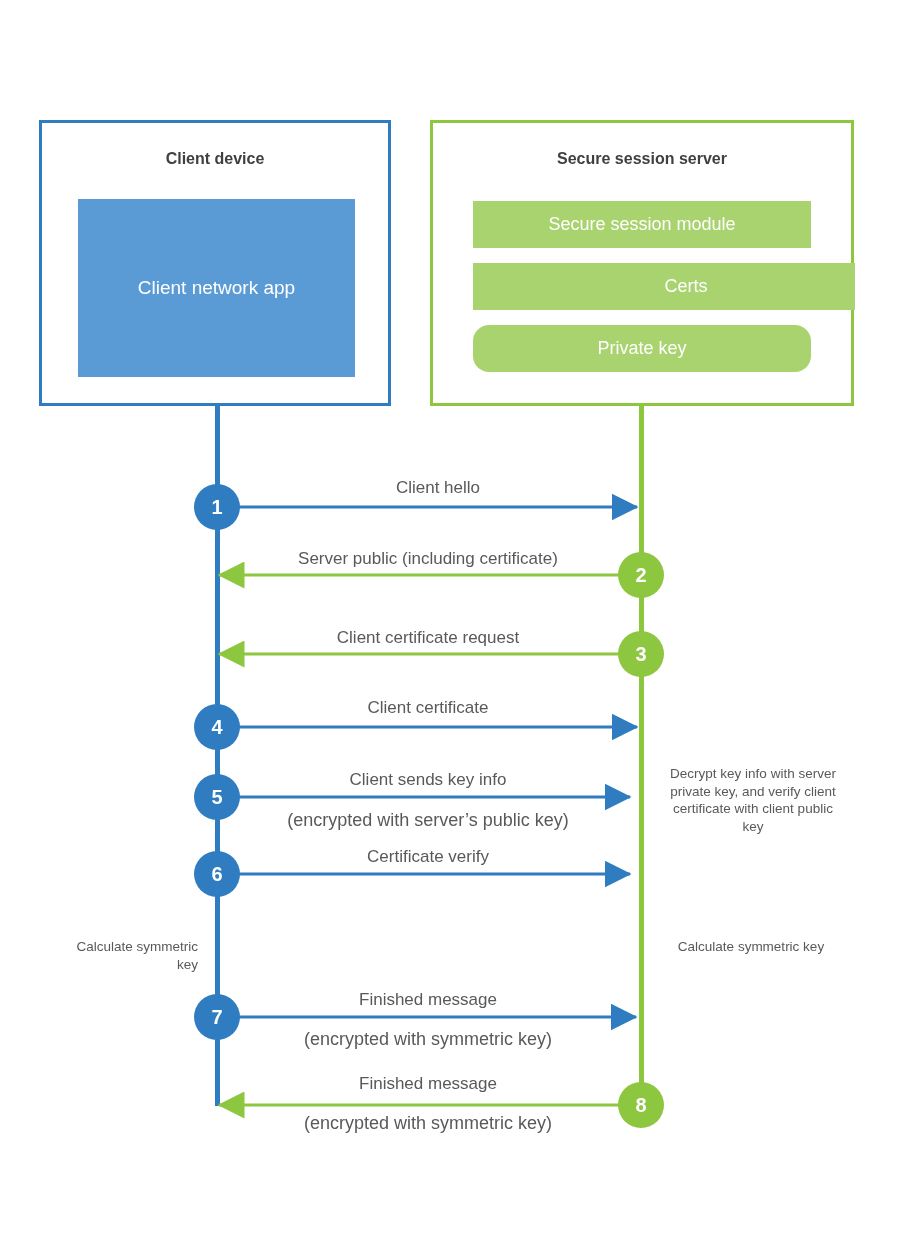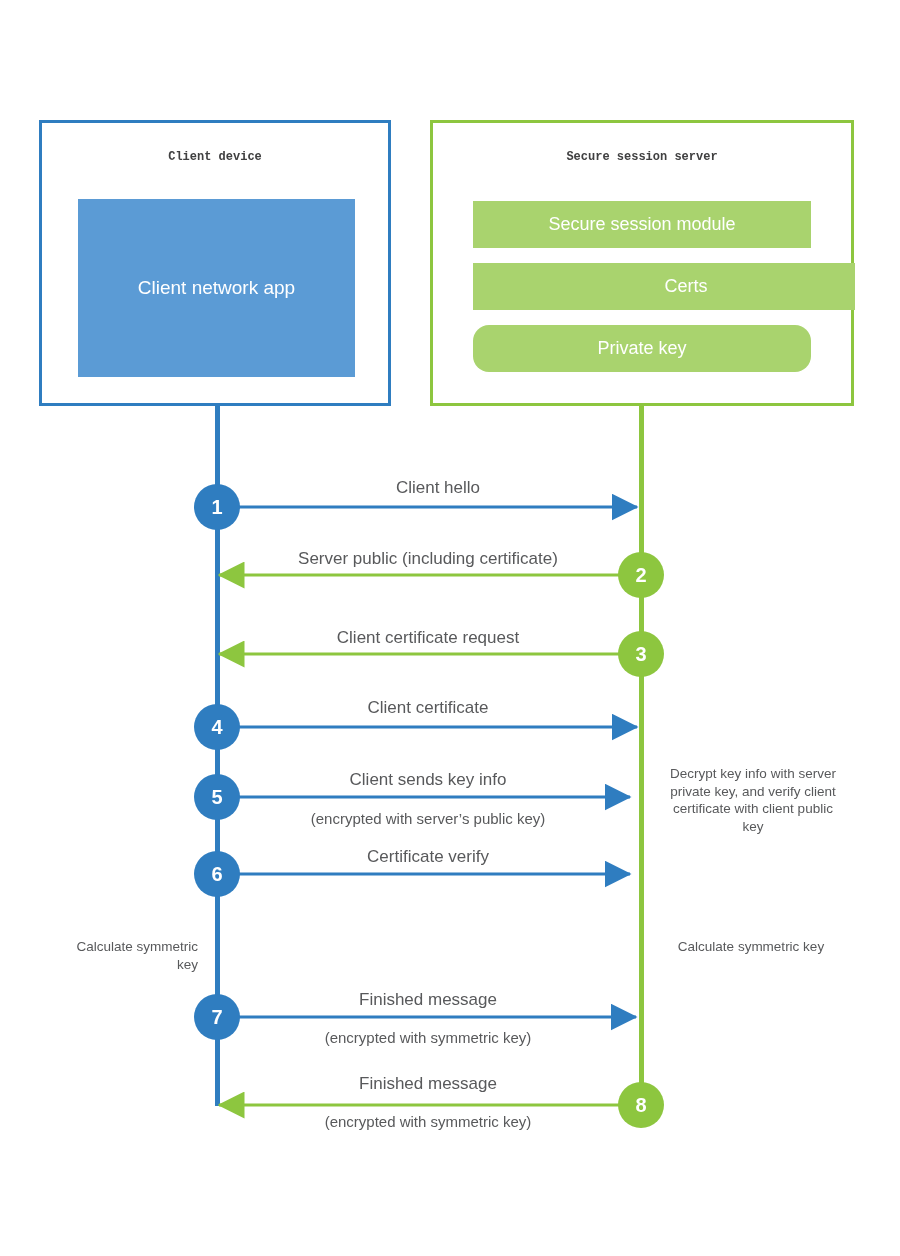--- a/index.html
+++ b/index.html
@@ -53,24 +53,23 @@
     width: 424px;
     height: 286px;
     border: 3px solid #8dc63f;
   }
   .entity-title {
     position: absolute;
     left: 0;
     right: 0;
     top: 27px;
     text-align: center;
-    font-size: 12px;
+    font-size: 16px;
     font-weight: bold;
     color: #404041;
-    font-family: Liberation Mono, monospace;
   }
 
   .client-app-box {
     position: absolute;
     left: 36px;
     top: 76px;
     width: 277px;
     height: 178px;
     background: #5b9bd5;
     color: #ffffff;
@@ -146,21 +145,21 @@
   
   .msg-label {
     position: absolute;
     font-size: 17px;
     color: #58595b;
     text-align: center;
     white-space: nowrap;
   }
   .msg-sub {
     position: absolute;
-    font-size: 15px;
+    font-size: 18px;
     color: #58595b;
     text-align: center;
     white-space: nowrap;
   }
 
   
   .side-note {
     position: absolute;
     font-size: 13.5px;
     line-height: 17.5px;

